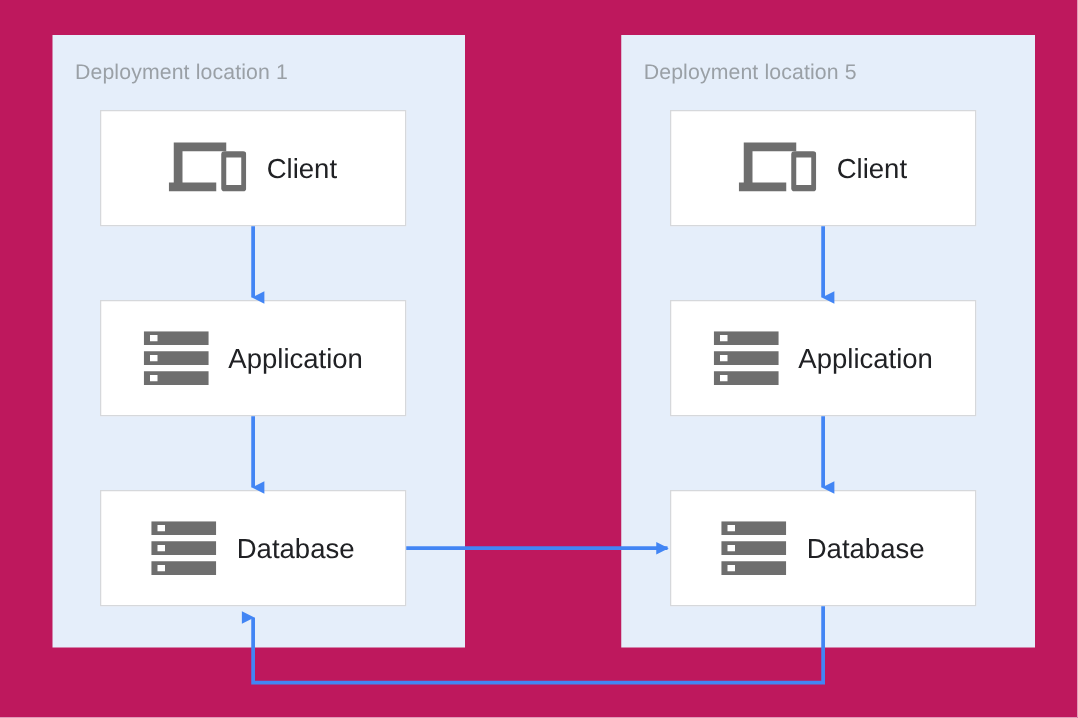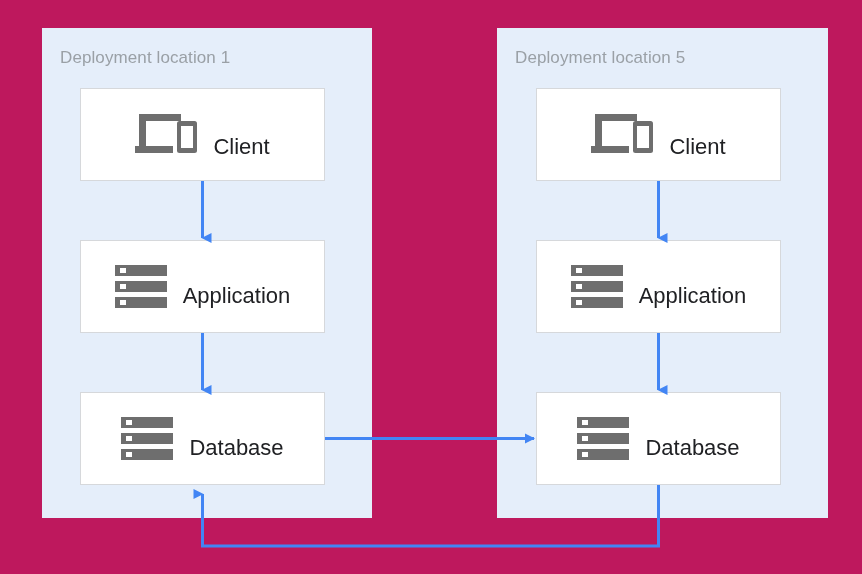--- a/index.html
+++ b/index.html
@@ -42,21 +42,21 @@
     position: absolute;
     background: #ffffff;
     border: 1px solid #d6d8db;
     box-sizing: border-box;
     display: flex;
     align-items: center;
     justify-content: center;
   }
   .node-inner {
     display: flex;
-    align-items: flex-end;
+    align-items: center;
     gap: 16px;
   }
   .node-label {
     font-size: 22px;
     line-height: 26px;
     color: #202124;
     white-space: nowrap;
   }
 
   

